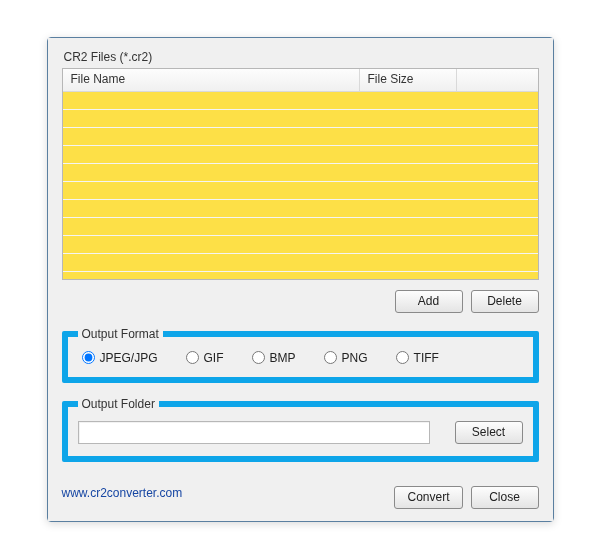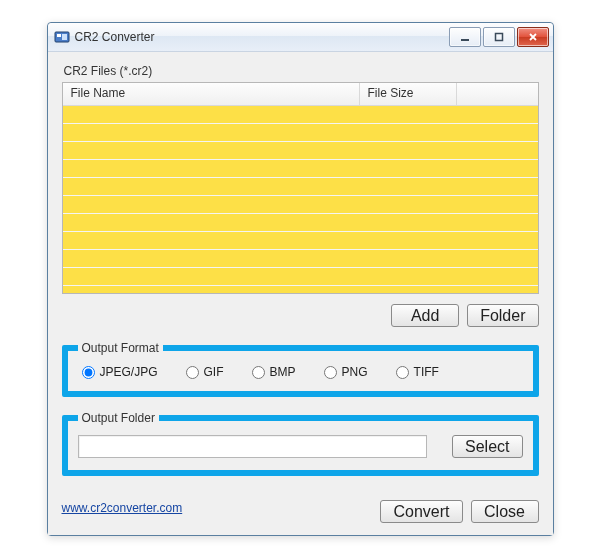--- a/index.html
+++ b/index.html
@@ -88,21 +88,21 @@
   .lv-body{height:calc(100% - 23px);}
   .lv-row{height:17px;border-bottom:1px solid #f4f4f4;}
   .btnrow{display:flex;gap:8px;justify-content:flex-end;margin-top:10px;}
   .btn {
     min-width: 68px;
     height: 23px;
     border: 1px solid #8a8a8a;
     border-radius: 3px;
     background: linear-gradient(to bottom,#fdfdfd,#e4e4e4);
     font-family: inherit;
-    font-size: 16px;
+    font-size: 12px;
     padding: 0 12px;
     color:#222;
     cursor:pointer;
   }
   fieldset {
     border: 6px solid #0ea5e9;
     border-radius: 2px;
     margin: 14px 0 0 0;
     padding: 4px 10px 12px 10px;
   }
@@ -110,54 +110,27 @@
   .radios{display:flex;gap:28px;margin-top:6px;padding-left:4px;}
   .radio{display:flex;align-items:center;gap:5px;color:#222;}
   .radio input{margin:0}
   .folder-row{display:flex;gap:25px;align-items:center;margin-top:6px;}
   .textfield{
     flex:1;height:21px;border:1px solid #b7b7b7;background:#fff;
     box-shadow: inset 1px 1px 0 rgba(0,0,0,0.05);
     font-family:inherit;font-size:12px;padding:0 4px;
   }
   .footer{display:flex;align-items:center;margin-top:16px;}
-  .footer .link{color:#1646a3;text-decoration:underline;cursor:pointer;font-size:12px;}
+  .footer .link{color:#1646a3;cursor:pointer;font-size:12px;}
   .footer .spacer{flex:1}
 </style>
 </head>
 <body>
 
 <div class="window">
-  <div class="titlebar">
-    <span class="app-icon">
-      <svg viewBox="0 0 16 16">
-          <rect x="1" y="3" width="14" height="10" rx="1" fill="#4a7dc9" stroke="#23436e"></rect>
-          <rect x="3" y="5" width="4" height="3" fill="#fff"></rect>
-          <rect x="8" y="5" width="5" height="6" fill="#cde1fb"></rect>
-        </svg>
-    </span>
-    <span class="title">CR2 Converter</span>
-    <div class="winbtns">
-      <div class="winbtn">
-          <svg viewBox="0 0 10 10">
-            <rect x="1" y="7" width="8" height="2" fill="#3a4a5a"></rect>
-          </svg>
-        </div>
-      <div class="winbtn">
-          <svg viewBox="0 0 10 10">
-            <rect x="1.5" y="1.5" width="7" height="7" fill="none" stroke="#3a4a5a" stroke-width="1.5"></rect>
-          </svg>
-        </div>
-      <div class="winbtn close">
-          <svg viewBox="0 0 10 10">
-            <path d="M2 2 L8 8 M8 2 L2 8" stroke="#fff" stroke-width="1.8"></path>
-          </svg>
-        </div>
-    </div>
-  </div>
 
   <div class="client">
     <div class="group-label">CR2 Files (*.cr2)</div>
 
     <div class="listview">
       <div class="lv-header">
         <div class="lv-col c1">File Name</div>
         <div class="lv-col c2">File Size</div>
         <div class="lv-col c3"></div>
       </div>
@@ -170,21 +143,21 @@
         <div class="lv-row"></div>
         <div class="lv-row"></div>
         <div class="lv-row"></div>
         <div class="lv-row"></div>
         <div class="lv-row"></div>
       </div>
     </div>
 
     <div class="btnrow">
       <button class="btn">Add</button>
-      <button class="btn">Folder</button>
+      <button class="btn">Delete</button>
     </div>
 
     <fieldset>
       <legend>Output Format</legend>
       <div class="radios">
         <label class="radio">
             <input type="radio" name="fmt" checked="" style="">
             <span>JPEG/JPG</span>
           </label>
         <label class="radio">

